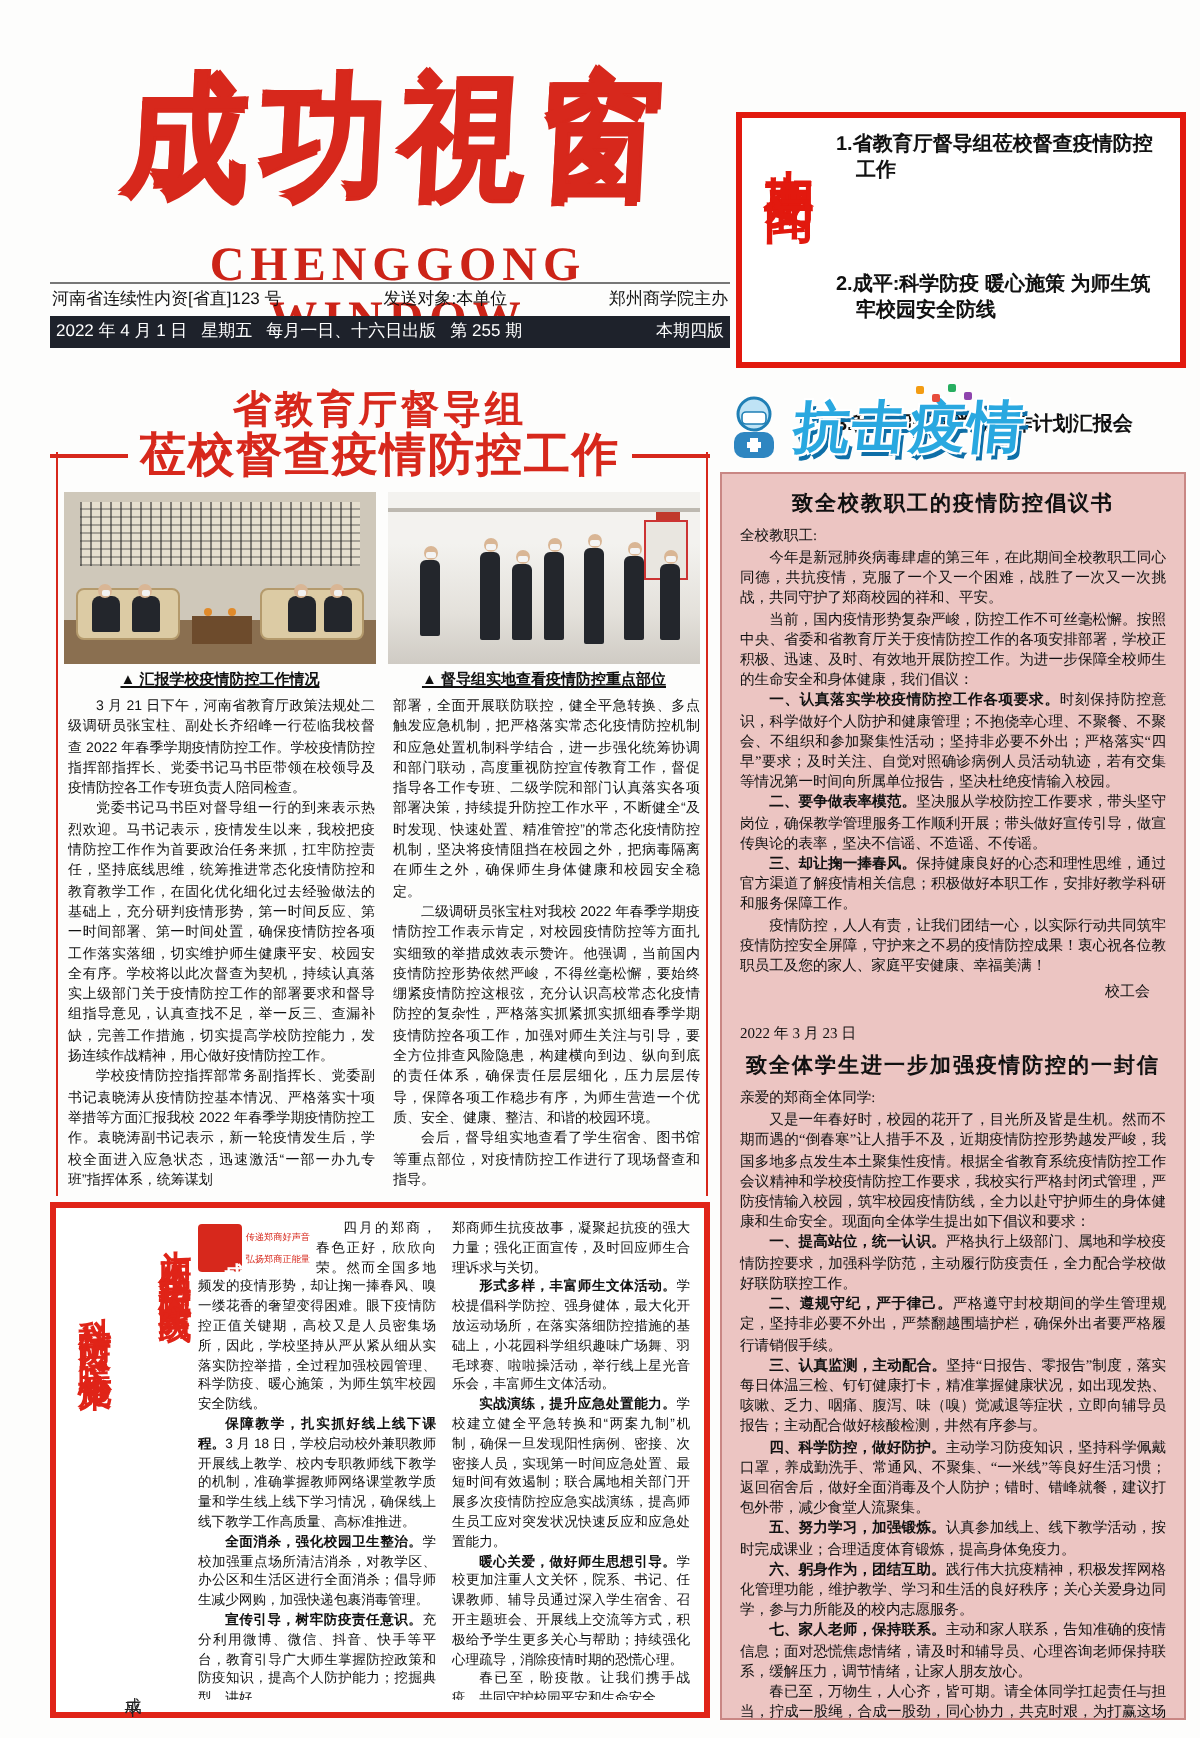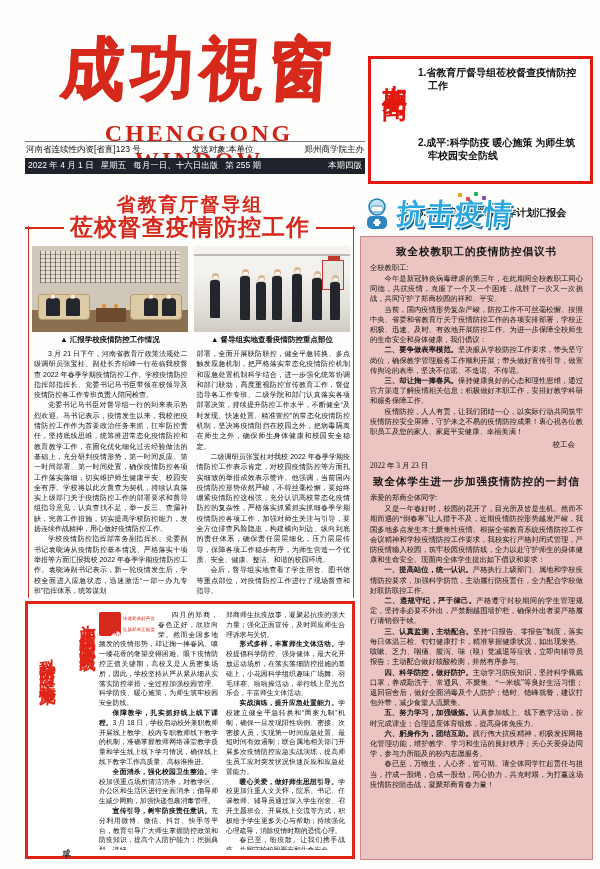--- a/index.html
+++ b/index.html
@@ -32,21 +32,21 @@
   
   .leadframe{position:absolute;left:28px;top:226px;width:326px;height:372px;
     border-left:1.5px solid #d7281c;border-right:1.5px solid #d7281c;}
   .hline1{position:absolute;left:25px;top:192px;width:330px;text-align:center;
     font-size:19px;font-weight:900;color:#d7281c;letter-spacing:2px;}
   .hline2{position:absolute;left:25px;top:212px;width:330px;display:flex;align-items:center;gap:6px;
     font-size:23px;font-weight:900;color:#d7281c;letter-spacing:1px;}
   .hline2::before,.hline2::after{content:"";flex:1;border-top:2px solid #d7281c;}
   .photos{position:absolute;left:32px;top:246px;width:318px;display:flex;gap:6px;}
   .photo{width:156px;height:86px;position:relative;overflow:hidden;background:#cfc8ba;}
-  .captions{position:absolute;left:32px;top:335px;width:318px;display:flex;gap:6px;}
+  .captions{position:absolute;left:32px;top:335px;width:318px;display:flex;gap:6px;text-decoration:underline;}
   .caption{width:156px;text-align:center;font-size:7.5px;font-weight:bold;}
   .article{position:absolute;left:34px;top:349px;width:316px;height:247px;display:flex;gap:9px;overflow:hidden;}
   .acol{flex:1;font-size:7px;line-height:10.3px;text-align:justify;}
   .acol p{margin:0;text-indent:2em;}
   .acol p.noind{text-indent:0;}
 
   
   .wallscript{position:absolute;left:8px;top:5px;width:140px;height:32px;background:#e6dfcf;
     background-image:repeating-linear-gradient(90deg,rgba(40,40,40,.55) 0 1px,transparent 1px 5px),
       repeating-linear-gradient(0deg,rgba(40,40,40,.35) 0 1px,transparent 1px 4px);}
@@ -228,30 +228,32 @@
   <span class="confetti" style="left:104px;top:2px;background:#e74c3c;" data-interactable="false"></span>
   <span class="confetti" style="left:112px;top:-3px;background:#27ae60;" data-interactable="false"></span>
   <span class="confetti" style="left:120px;top:1px;background:#8e44ad;" data-interactable="false"></span>
 </div>
 
 <div class="pinkbox pb" data-interactable="false">
   <div class="pb-title" data-interactable="false">致全校教职工的疫情防控倡议书</div>
   <div class="pb-salut" data-interactable="false">全校教职工:</div>
   <p data-interactable="false"><span class="lead"></span><span>今年是新冠肺炎病毒肆虐的第三年，在此期间全校教职工同心同德，共抗疫情，克服了一个又一个困难，战胜了一次又一次挑战，共同守护了郑商校园的祥和、平安。</span></p>
   <p data-interactable="false"><span class="lead"></span><span>当前，国内疫情形势复杂严峻，防控工作不可丝毫松懈。按照中央、省委和省教育厅关于疫情防控工作的各项安排部署，学校正积极、迅速、及时、有效地开展防控工作。为进一步保障全校师生的生命安全和身体健康，我们倡议：</span></p>
+  <p data-interactable="false"><span class="lead">一、认真落实学校疫情防控工作各项要求。</span><span>时刻保持防控意识，科学做好个人防护和健康管理；不抱侥幸心理、不聚餐、不聚会、不组织和参加聚集性活动；坚持非必要不外出；严格落实“四早”要求；及时关注、自觉对照确诊病例人员活动轨迹，若有交集等情况第一时间向所属单位报告，坚决杜绝疫情输入校园。</span></p>
   <p data-interactable="false"><span class="lead">二、要争做表率模范。</span><span>坚决服从学校防控工作要求，带头坚守岗位，确保教学管理服务工作顺利开展；带头做好宣传引导，做宣传舆论的表率，坚决不信谣、不造谣、不传谣。</span></p>
   <p data-interactable="false"><span class="lead">三、却让掬一捧春风。</span><span>保持健康良好的心态和理性思维，通过官方渠道了解疫情相关信息；积极做好本职工作，安排好教学科研和服务保障工作。</span></p>
   <p data-interactable="false"><span class="lead"></span><span>疫情防控，人人有责，让我们团结一心，以实际行动共同筑牢疫情防控安全屏障，守护来之不易的疫情防控成果！衷心祝各位教职员工及您的家人、家庭平安健康、幸福美满！</span></p>
   <div class="pb-sign" data-interactable="false">校工会</div>
   <div class="pb-date" data-interactable="false">2022 年 3 月 23 日</div>
 
   <div class="pb-title" data-interactable="false">致全体学生进一步加强疫情防控的一封信</div>
   <div class="pb-salut" data-interactable="false">亲爱的郑商全体同学:</div>
   <p data-interactable="false"><span class="lead"></span><span>又是一年春好时，校园的花开了，目光所及皆是生机。然而不期而遇的“倒春寒”让人措手不及，近期疫情防控形势越发严峻，我国多地多点发生本土聚集性疫情。根据全省教育系统疫情防控工作会议精神和学校疫情防控工作要求，我校实行严格封闭式管理，严防疫情输入校园，筑牢校园疫情防线，全力以赴守护师生的身体健康和生命安全。现面向全体学生提出如下倡议和要求：</span></p>
   <p data-interactable="false"><span class="lead">一、提高站位，统一认识。</span><span>严格执行上级部门、属地和学校疫情防控要求，加强科学防范，主动履行防疫责任，全力配合学校做好联防联控工作。</span></p>
   <p data-interactable="false"><span class="lead">二、遵规守纪，严于律己。</span><span>严格遵守封校期间的学生管理规定，坚持非必要不外出，严禁翻越围墙护栏，确保外出者要严格履行请销假手续。</span></p>
   <p data-interactable="false"><span class="lead">三、认真监测，主动配合。</span><span>坚持“日报告、零报告”制度，落实每日体温三检、钉钉健康打卡，精准掌握健康状况，如出现发热、咳嗽、乏力、咽痛、腹泻、味（嗅）觉减退等症状，立即向辅导员报告；主动配合做好核酸检测，井然有序参与。</span></p>
   <p data-interactable="false"><span class="lead">四、科学防控，做好防护。</span><span>主动学习防疫知识，坚持科学佩戴口罩，养成勤洗手、常通风、不聚集、“一米线”等良好生活习惯；返回宿舍后，做好全面消毒及个人防护；错时、错峰就餐，建议打包外带，减少食堂人流聚集。</span></p>
   <p data-interactable="false"><span class="lead">五、努力学习，加强锻炼。</span><span>认真参加线上、线下教学活动，按时完成课业；合理适度体育锻炼，提高身体免疫力。</span></p>
   <p data-interactable="false"><span class="lead">六、躬身作为，团结互助。</span><span>践行伟大抗疫精神，积极发挥网格化管理功能，维护教学、学习和生活的良好秩序；关心关爱身边同学，参与力所能及的校内志愿服务。</span></p>
+  <p data-interactable="false"><span class="lead">七、家人老师，保持联系。</span><span>主动和家人联系，告知准确的疫情信息；面对恐慌焦虑情绪，请及时和辅导员、心理咨询老师保持联系，缓解压力，调节情绪，让家人朋友放心。</span></p>
   <p data-interactable="false"><span class="lead"></span><span>春已至，万物生，人心齐，皆可期。请全体同学扛起责任与担当，拧成一股绳，合成一股劲，同心协力，共克时艰，为打赢这场疫情防控阻击战，凝聚郑商青春力量！</span></p>
 
 </div>
 
 </body></html>

